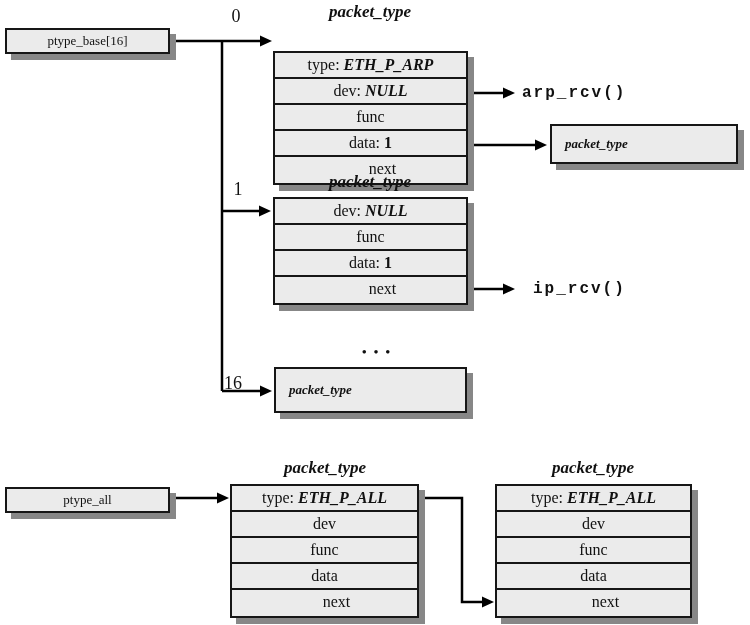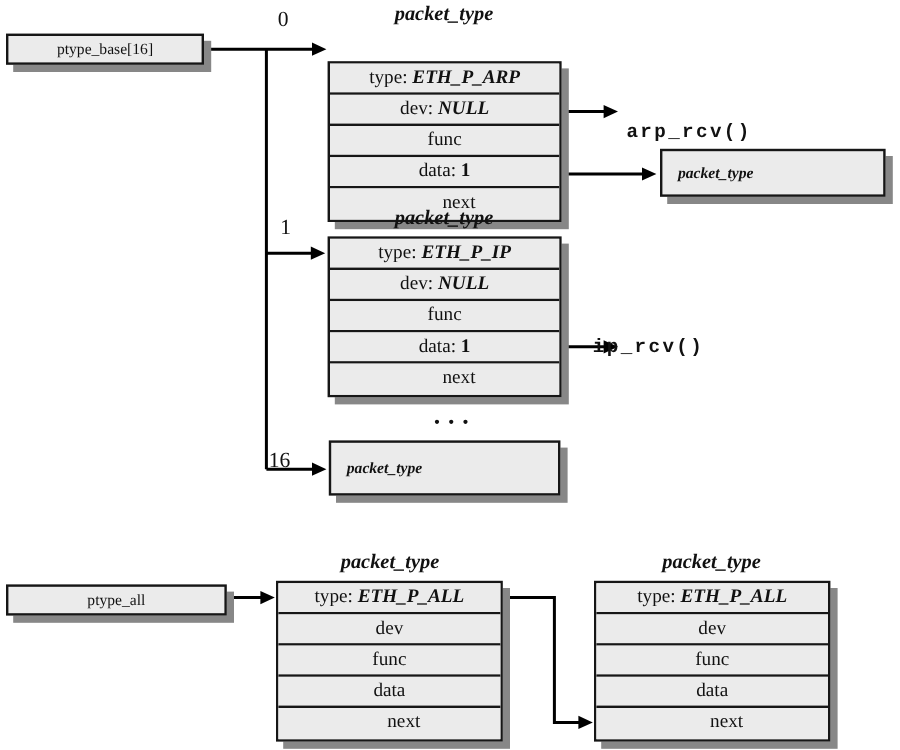--- a/index.html
+++ b/index.html
@@ -98,38 +98,37 @@
 
   <div class="stitle" style="left:270px;top:2px;">packet_type</div>
   <div class="struct" style="left:273px;top:27px;width:195px;margin-top:24px;">
     <div class="srow"><span>type: </span><span class="v-bi">ETH_P_ARP</span></div>
     <div class="srow"><span>dev: </span><span class="v-bi">NULL</span></div>
     <div class="srow"><span>func</span></div>
     <div class="srow"><span>data: </span><span class="v-b">1</span></div>
     <div class="srow"><span>next</span></div>
   </div>
 
-  <div class="handler" style="left:522px;top:100px;">arp_rcv()</div>
+  <div class="handler" style="left:522px;top:83px;">arp_rcv()</div>
   <div class="nbox stub" style="left:550px;top:124px;width:188px;height:40px;line-height:35px;">packet_type</div>
 
   <div class="stitle" style="left:270px;top:172px;">packet_type</div>
   <div class="struct" style="left:273px;top:197px;width:195px;">
-    <div class="srow"><span>type: </span><span class="v-bi">ETH_P_IP</span></div>
     <div class="srow"><span>dev: </span><span class="v-bi">NULL</span></div>
     <div class="srow"><span>func</span></div>
     <div class="srow"><span>data: </span><span class="v-b">1</span></div>
     <div class="srow"><span>next</span></div>
   </div>
 
-  <div class="handler" style="left:494px;top:279px;">ip_rcv()</div>
+  <div class="handler" style="left:533px;top:279px;">ip_rcv()</div>
 
   <div class="dots" style="left:352px;top:344px;width:50px;text-align:center;">• • •</div>
   <div class="nbox stub" style="left:274px;top:367px;width:193px;height:46px;line-height:41px;">packet_type</div>
 
-  <div class="nbox center" style="left:5px;top:487px;width:184px;height:26px;line-height:22px;">ptype_all</div>
+  <div class="nbox center" style="left:5px;top:487px;width:165px;height:26px;line-height:22px;">ptype_all</div>
 
   <div class="stitle" style="left:225px;top:458px;">packet_type</div>
   <div class="struct" style="left:230px;top:484px;width:189px;">
     <div class="srow"><span>type: </span><span class="v-bi">ETH_P_ALL</span></div>
     <div class="srow"><span>dev</span></div>
     <div class="srow"><span>func</span></div>
     <div class="srow"><span>data</span></div>
     <div class="srow"><span>next</span></div>
   </div>
 

